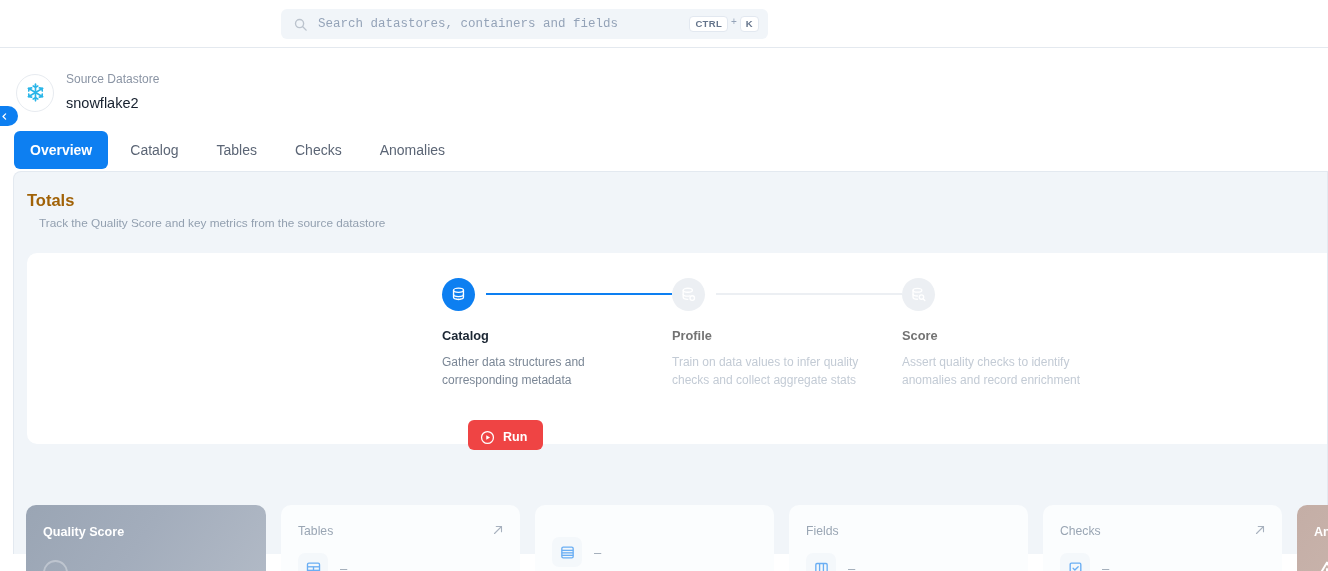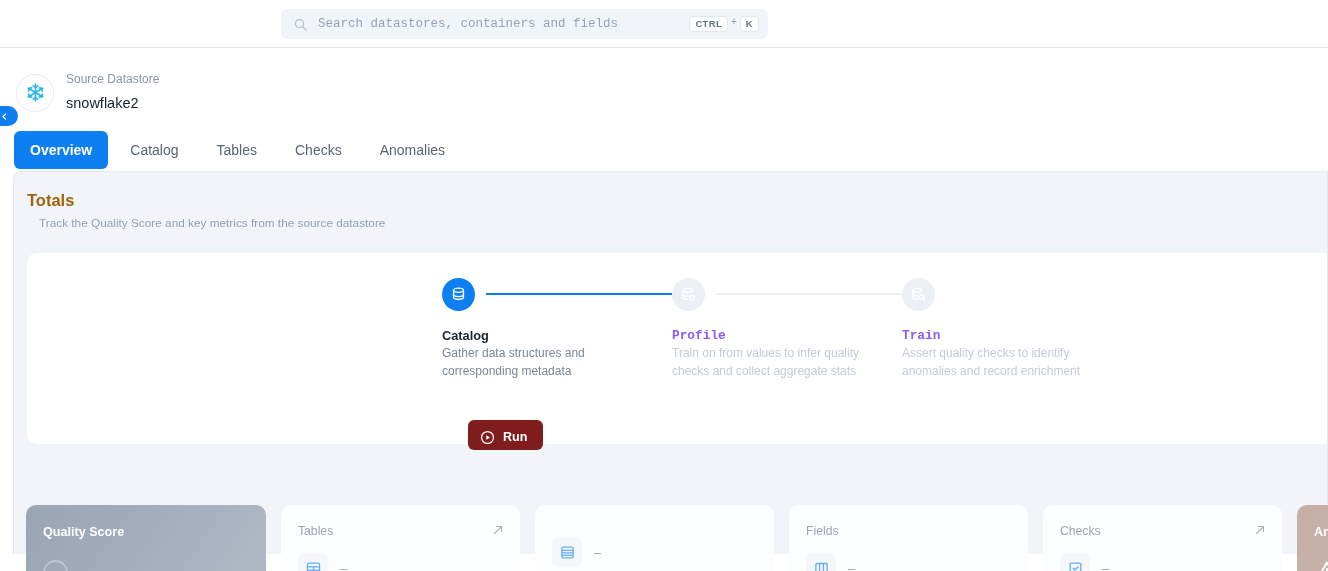--- a/index.html
+++ b/index.html
@@ -173,34 +173,35 @@
   .step-line { flex: 1; height: 2px; margin-left: 11px; margin-right: 0; }
   .step-line.done { background: #0d7ff1; }
   .step-line.todo { background: #eceff3; }
   .step-name {
     font-size: 12.8px;
     font-weight: 700;
     margin-top: 14px;
     line-height: 17px;
   }
   .step-name.done { color: #1b2633; }
-  .step-name.todo { color: #8b5cf6; font-family: Liberation Mono, monospace; }
+  .step-name.todo { color: #737373; }
   .step-desc {
     font-size: 12px;
     line-height: 18px;
+    margin-top: 9px;
     width: 190px;
   }
   .step-desc.done { color: #7b8796; }
   .step-desc.todo { color: #c3cbd5; }
   .run-btn {
     position: absolute;
     left: 441px;
     top: 167px;
     height: 30px;
-    background: #7f1d1d;
+    background: #ef4444;
     border: none;
     border-radius: 6px;
     color: #ffffff;
     font-family: "Liberation Sans", sans-serif;
     font-size: 12.5px;
     font-weight: 700;
     display: flex;
     align-items: center;
     gap: 8px;
     padding: 4px 16px 0 12px;
@@ -368,36 +369,36 @@
               <svg viewBox="0 0 24 24" fill="none" stroke="#ffffff" stroke-width="1.9" stroke-linecap="round" stroke-linejoin="round">
                 <ellipse cx="11" cy="6" rx="6.5" ry="2.8"></ellipse>
                 <path d="M4.5 6v5.5c0 1.55 2.9 2.8 6.5 2.8 1 0 1.95-.1 2.8-.28"></path>
                 <path d="M4.5 11.5V16c0 1.55 2.9 2.8 6.5 2.8"></path>
                 <circle cx="17.3" cy="17" r="3.2"></circle>
               </svg>
             </div>
             <div class="step-line todo"></div>
           </div>
           <div class="step-name todo">Profile</div>
-          <div class="step-desc todo">Train on from values to infer quality checks and collect aggregate stats</div>
+          <div class="step-desc todo">Train on data values to infer quality checks and collect aggregate stats</div>
         </div>
 
         <div class="step">
           <div class="step-head">
             <div class="step-dot todo">
               <svg viewBox="0 0 24 24" fill="none" stroke="#ffffff" stroke-width="1.9" stroke-linecap="round" stroke-linejoin="round">
                 <ellipse cx="10.5" cy="6" rx="6.2" ry="2.7"></ellipse>
                 <path d="M4.3 6v5.4c0 1.5 2.78 2.7 6.2 2.7"></path>
                 <path d="M4.3 11.4V16c0 1.5 2.78 2.7 6.2 2.7"></path>
                 <circle cx="16.2" cy="15.6" r="3.1"></circle>
                 <line x1="18.5" y1="17.9" x2="21" y2="20.4"></line>
               </svg>
             </div>
           </div>
-          <div class="step-name todo">Train</div>
+          <div class="step-name todo">Score</div>
           <div class="step-desc todo">Assert quality checks to identify anomalies and record enrichment</div>
         </div>
       </div>
 
       <button class="run-btn">
         <svg viewBox="0 0 24 24" fill="none" stroke="#ffffff" stroke-width="2" stroke-linecap="round" stroke-linejoin="round">
           <circle cx="12" cy="12" r="9.5"></circle>
           <polygon points="10,8.4 16,12 10,15.6" fill="#ffffff" stroke="none"></polygon>
         </svg>
         <span>Run</span>

